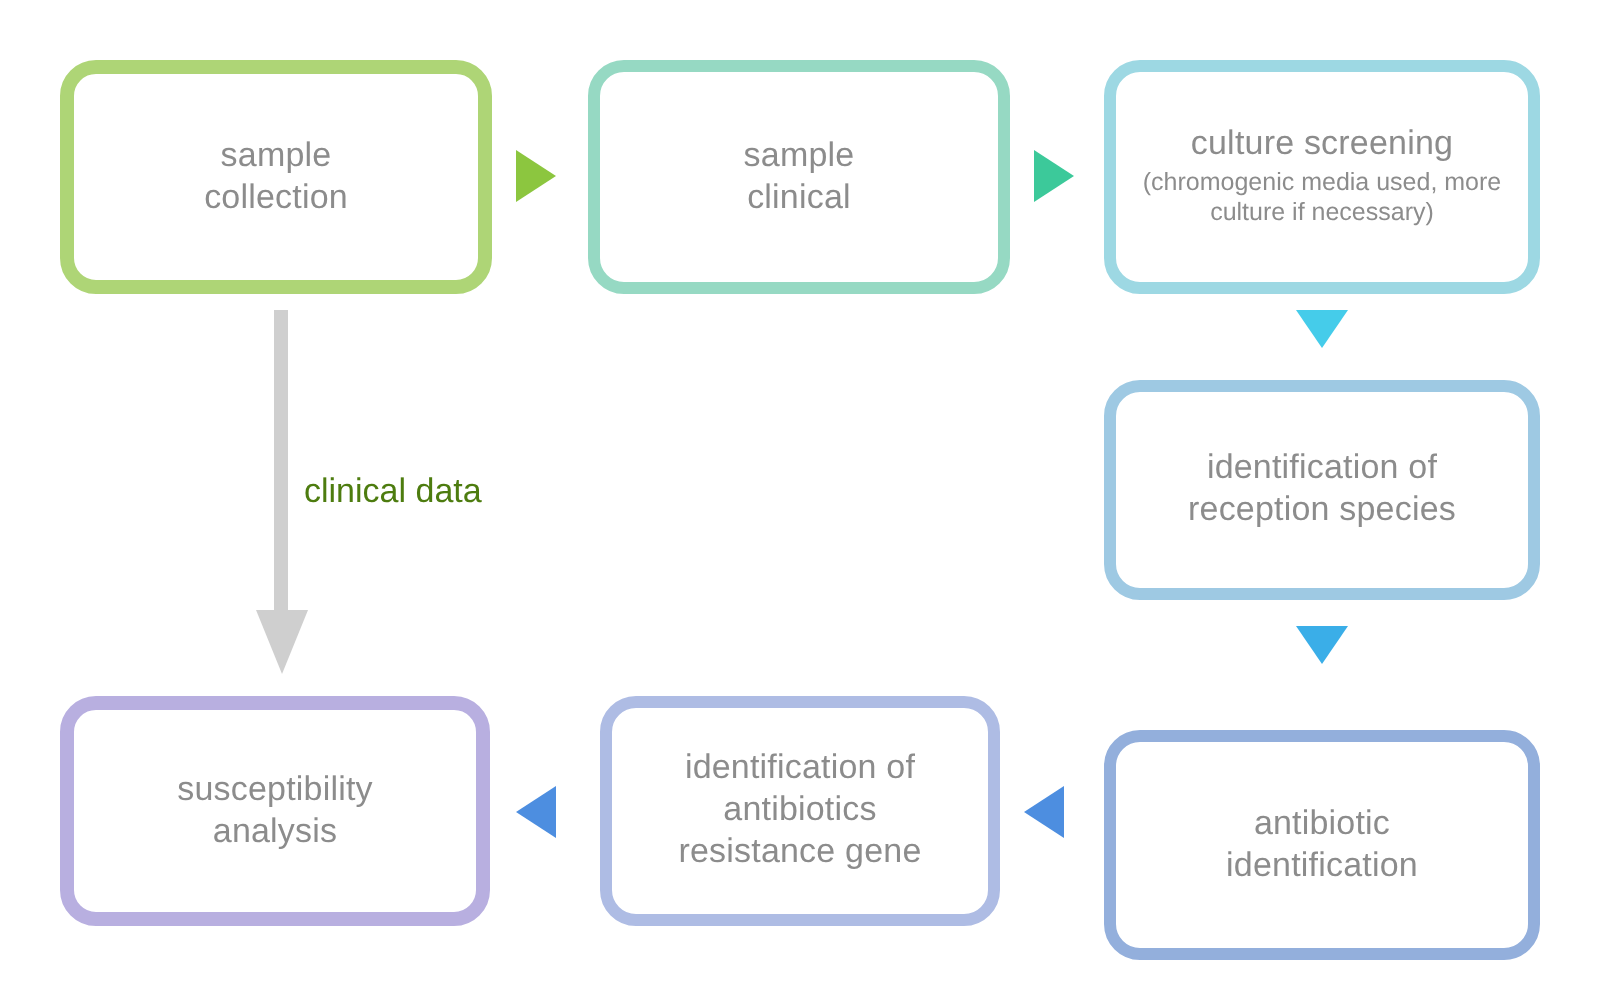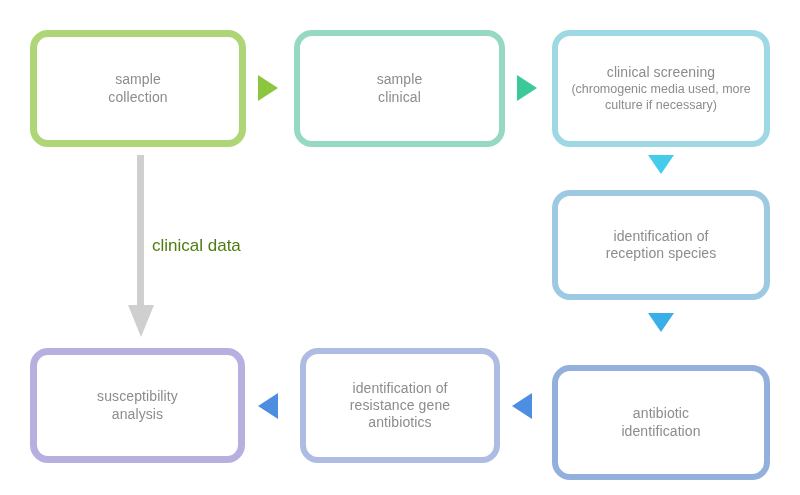--- a/index.html
+++ b/index.html
@@ -29,21 +29,21 @@
     display: flex;
     flex-direction: column;
     align-items: center;
     justify-content: center;
     text-align: center;
     color: #8c8c8c;
     line-height: 1.22;
   }
   .node .main-label {
     display: block;
-    font-size: 14px;
+    font-size: 17px;
     letter-spacing: 0.1px;
   }
   .node .sub-label {
     display: block;
     font-size: 12.5px;
     line-height: 1.22;
     margin-top: 1px;
     color: #8c8c8c;
   }
 
@@ -165,38 +165,38 @@
     <span class="main-label">sample</span>
     <span class="main-label">collection</span>
   </div>
 
   <div class="node" id="node-sample-reception">
     <span class="main-label">sample</span>
     <span class="main-label">clinical</span>
   </div>
 
   <div class="node" id="node-primary-screening">
-    <span class="main-label">clinical screening</span>
+    <span class="main-label">culture screening</span>
     <span class="sub-label">(chromogenic media used, more culture if necessary)</span>
   </div>
 
   <div class="node" id="node-identification-species">
     <span class="main-label">identification of</span>
     <span class="main-label">reception species</span>
   </div>
 
   <div class="node" id="node-antibiotic-susceptibility">
     <span class="main-label">antibiotic</span>
     <span class="main-label">identification</span>
   </div>
 
   <div class="node" id="node-resistance-gene">
     <span class="main-label">identification of</span>
+    <span class="main-label">antibiotics</span>
     <span class="main-label">resistance gene</span>
-    <span class="main-label">antibiotics</span>
   </div>
 
   <div class="node" id="node-comprehensive-analysis">
     <span class="main-label">susceptibility</span>
     <span class="main-label">analysis</span>
   </div>
 
   <div class="arrow arrow-right" id="arrow-collection-to-reception"></div>
 
   <div class="arrow arrow-right" id="arrow-reception-to-screening"></div>

